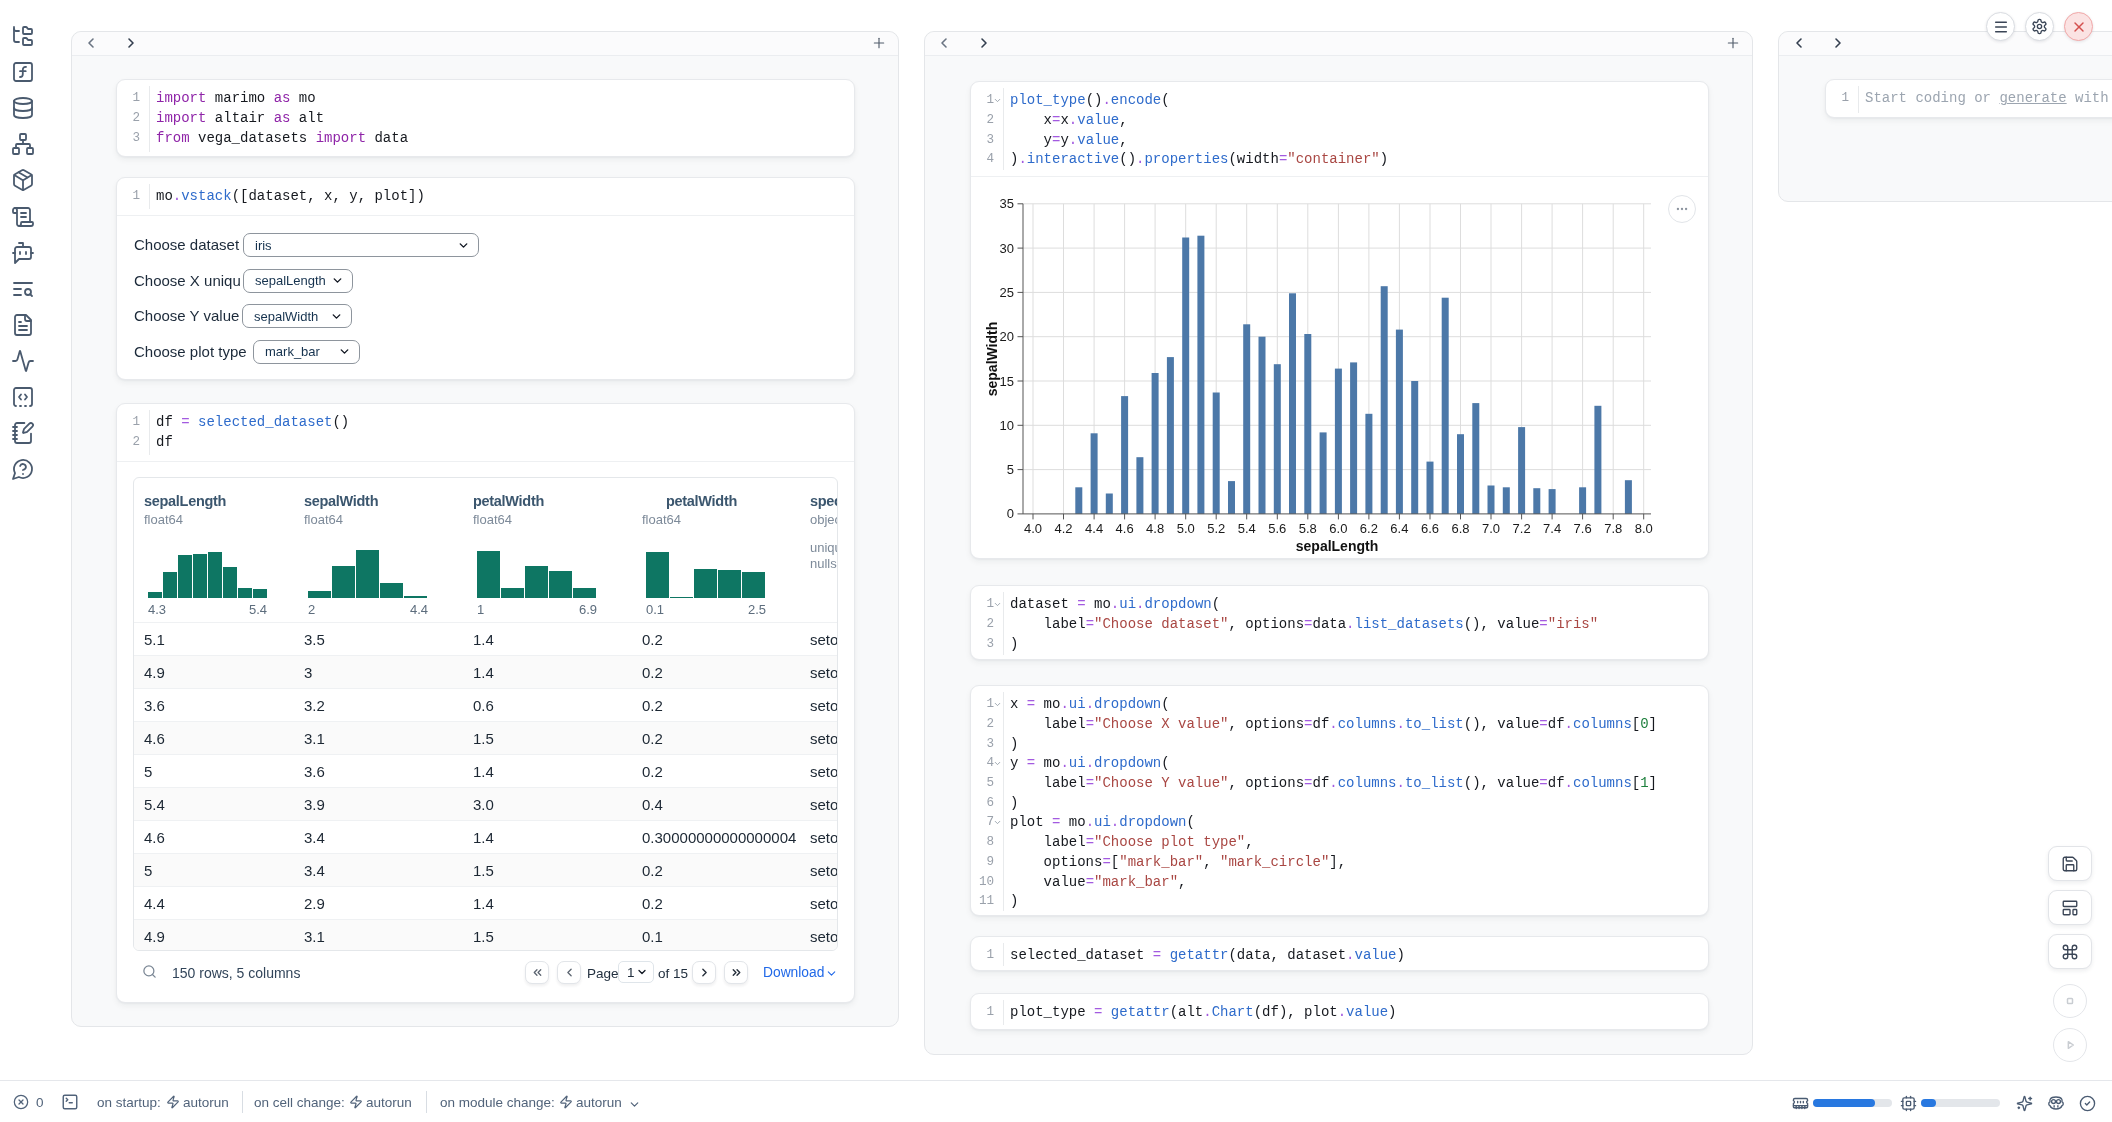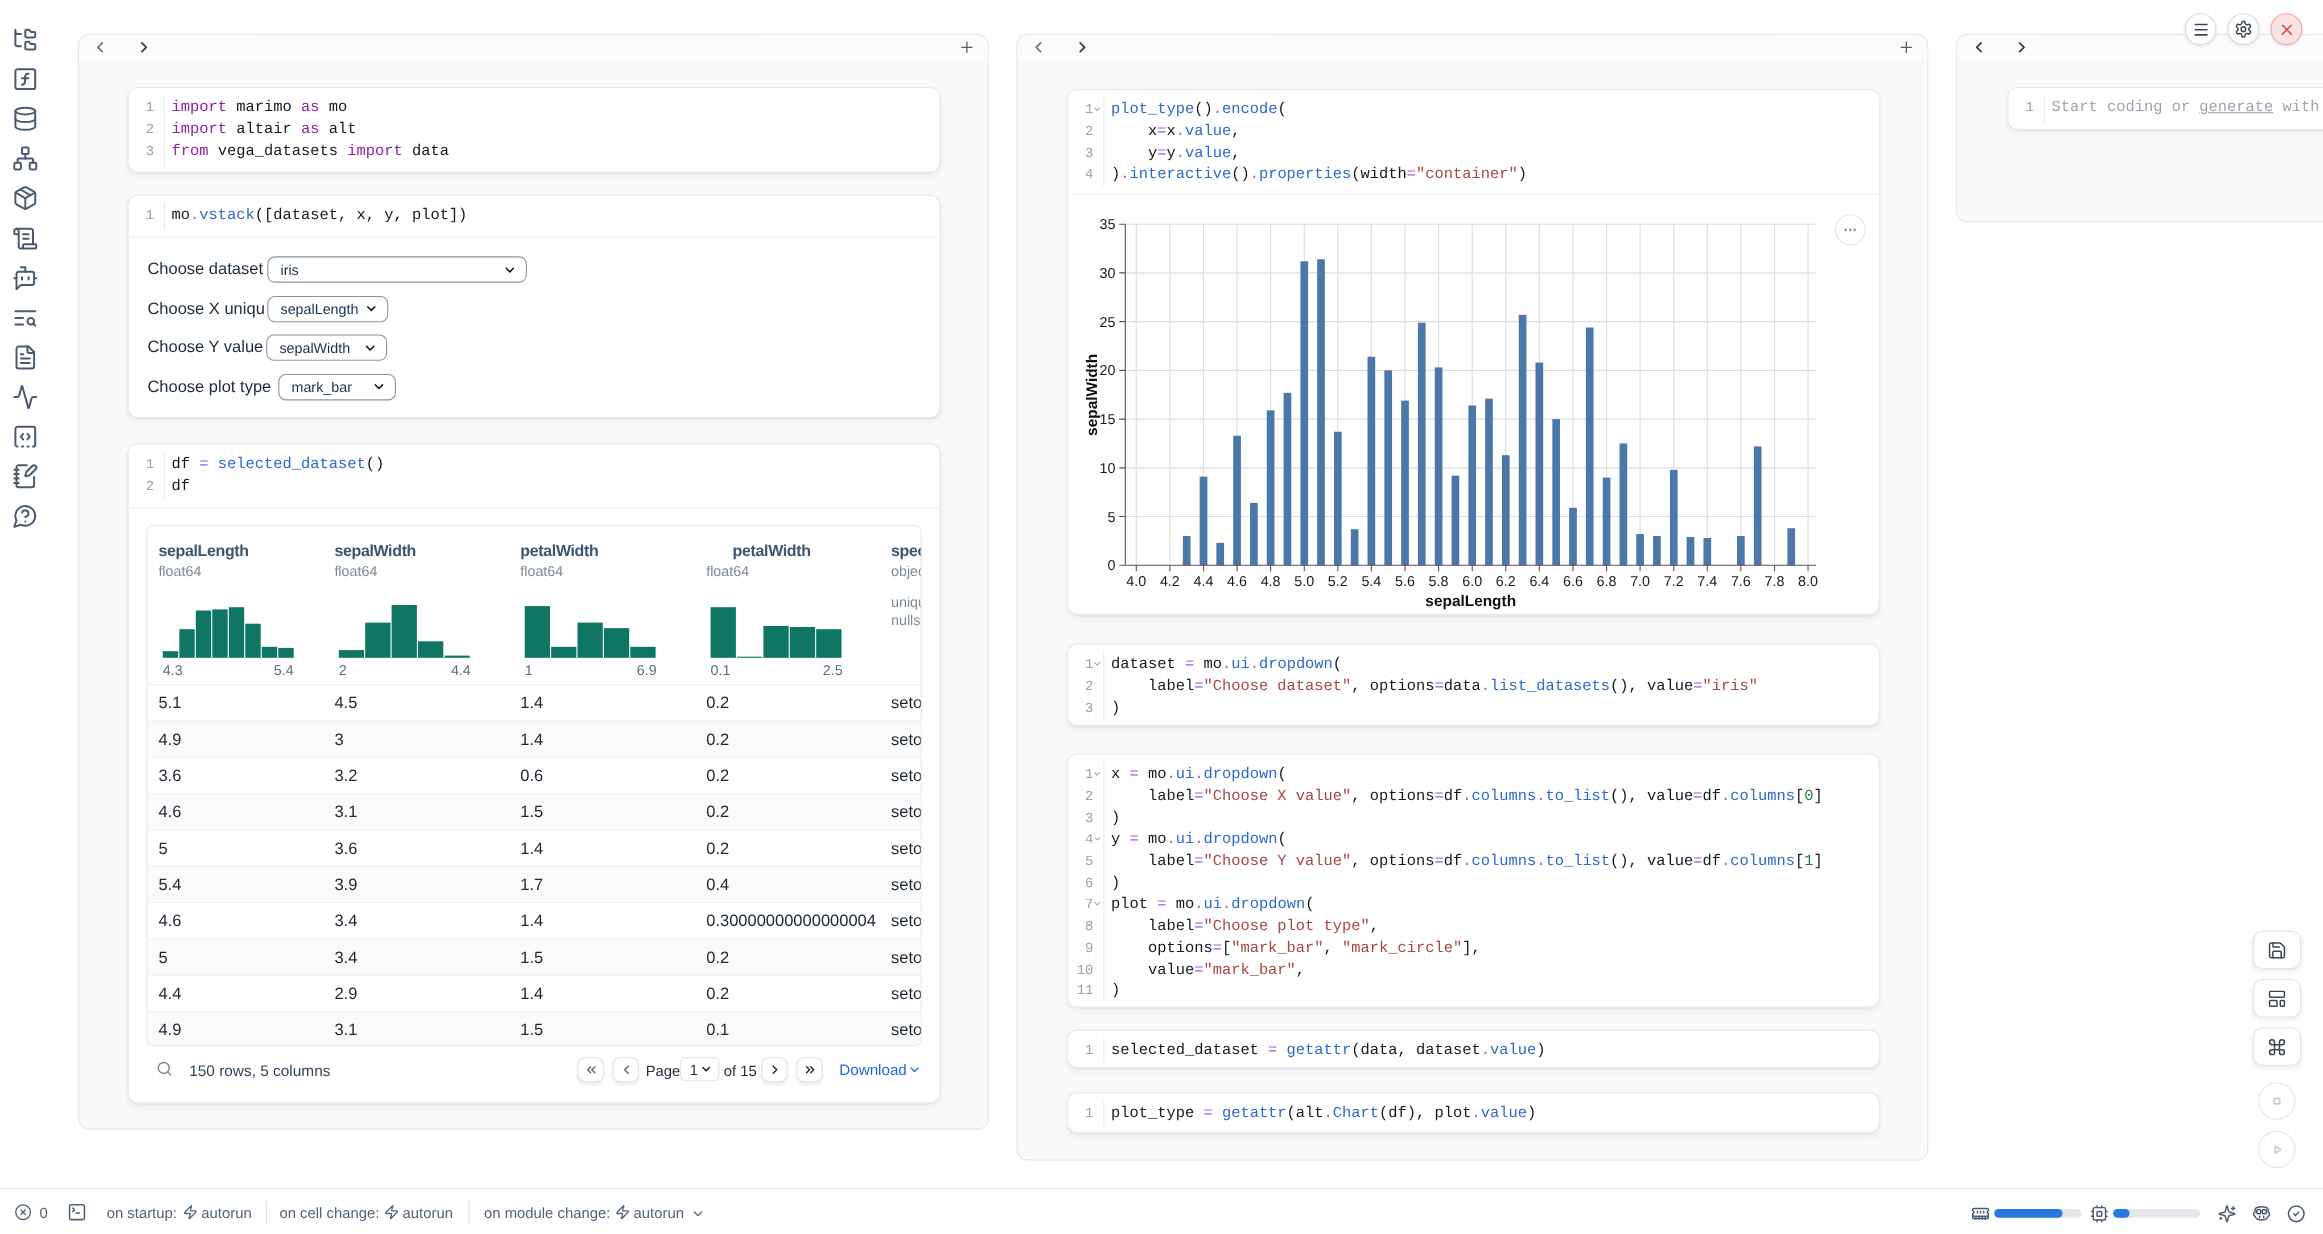--- a/index.html
+++ b/index.html
@@ -223,21 +223,21 @@
       <div class="hbar" style="left:584.3px;width:23.1px;height:28px;top:92px"></div>
       <div class="hbar" style="left:608.4px;width:23.1px;height:26px;top:94px"></div>
       <div class="abs hrange" style="left:512px;top:124px">0.1</div>
       <div class="abs hrange" style="left:512px;top:124px;width:120px;text-align:right">2.5</div>
       <div class="abs hname" style="left:676px;top:15px">speci</div>
       <div class="abs htype" style="left:676px;top:34px">objec</div>
       <div class="abs htype" style="left:676px;top:62px">uniqu</div>
       <div class="abs htype" style="left:676px;top:78px">nulls:</div>
       <div class="trow" style="top:144px">
         <div class="tcell" style="left:10px">5.1</div>
-        <div class="tcell" style="left:170px">4.5</div>
+        <div class="tcell" style="left:170px">3.5</div>
         <div class="tcell" style="left:339px">1.4</div>
         <div class="tcell" style="left:508px">0.2</div>
         <div class="tcell" style="left:676px">setos</div>
       </div>
       <div class="trow stripe" style="top:177px">
         <div class="tcell" style="left:10px">4.9</div>
         <div class="tcell" style="left:170px">3</div>
         <div class="tcell" style="left:339px">1.4</div>
         <div class="tcell" style="left:508px">0.2</div>
         <div class="tcell" style="left:676px">setos</div>
@@ -259,21 +259,21 @@
       <div class="trow" style="top:276px">
         <div class="tcell" style="left:10px">5</div>
         <div class="tcell" style="left:170px">3.6</div>
         <div class="tcell" style="left:339px">1.4</div>
         <div class="tcell" style="left:508px">0.2</div>
         <div class="tcell" style="left:676px">setos</div>
       </div>
       <div class="trow stripe" style="top:309px">
         <div class="tcell" style="left:10px">5.4</div>
         <div class="tcell" style="left:170px">3.9</div>
-        <div class="tcell" style="left:339px">1.7</div>
+        <div class="tcell" style="left:339px">3.0</div>
         <div class="tcell" style="left:508px">0.4</div>
         <div class="tcell" style="left:676px">setos</div>
       </div>
       <div class="trow" style="top:342px">
         <div class="tcell" style="left:10px">4.6</div>
         <div class="tcell" style="left:170px">3.4</div>
         <div class="tcell" style="left:339px">1.4</div>
         <div class="tcell" style="left:508px">0.30000000000000004</div>
         <div class="tcell" style="left:676px">setos</div>
       </div>

